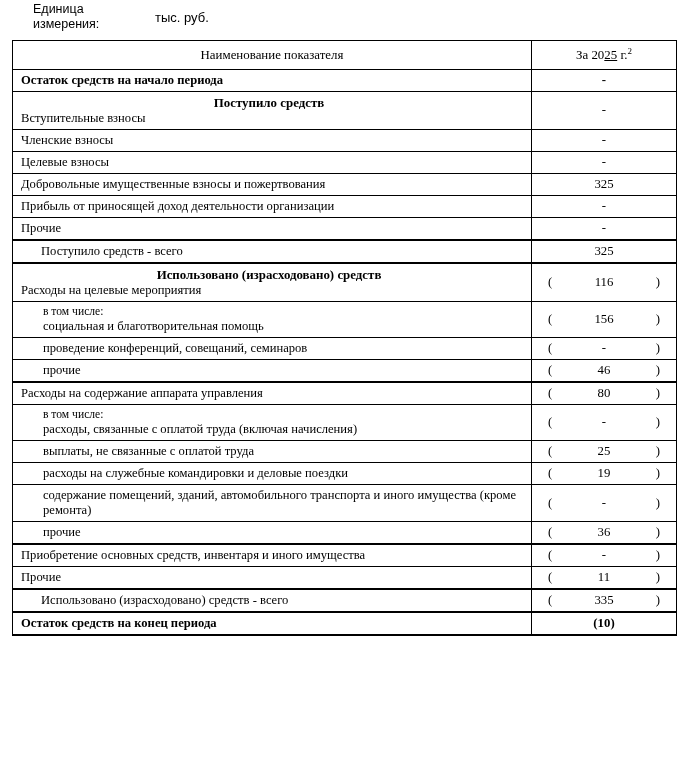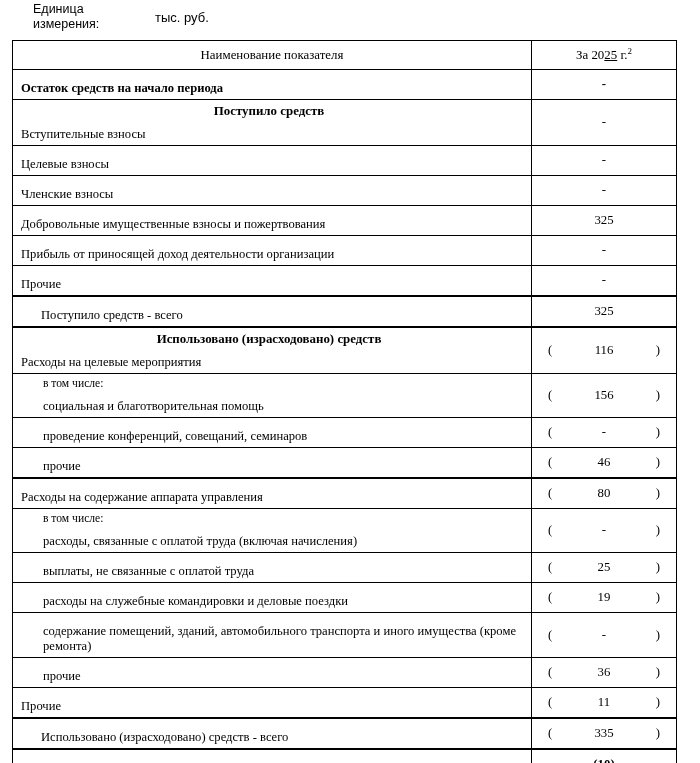--- a/index.html
+++ b/index.html
@@ -81,21 +81,21 @@
     line-height: 15px;
   }
   .sec-head {
     display: block;
     text-align: center;
     font-weight: bold;
     font-size: 12.9px;
     line-height: 16px;
     padding-right: 8px;
   }
-  .name-line { display: block; margin-top: 8px; }
+  .name-line { display: block; }
   .name-line.indent1 { padding-left: 20px; }
   .name-line.indent2 { padding-left: 22px; }
   .sub-note {
     display: block;
     padding-left: 22px;
     font-size: 11.6px;
     line-height: 14px;
   }
   .bold { font-weight: bold; }
 
@@ -191,33 +191,33 @@
             </td>
             <td>
               <div class="cell-val">
                 <div class="val-plain">-</div>
               </div>
             </td>
           </tr>
           <tr>
             <td>
               <div class="cell-name">
+                <span class="name-line">Членские взносы</span>
+              </div>
+            </td>
+            <td>
+              <div class="cell-val">
+                <div class="val-plain">-</div>
+              </div>
+            </td>
+          </tr>
+          <tr>
+            <td>
+              <div class="cell-name">
                 <span class="name-line">Целевые взносы</span>
-              </div>
-            </td>
-            <td>
-              <div class="cell-val">
-                <div class="val-plain">-</div>
-              </div>
-            </td>
-          </tr>
-          <tr>
-            <td>
-              <div class="cell-name">
-                <span class="name-line">Членские взносы</span>
               </div>
             </td>
             <td>
               <div class="cell-val">
                 <div class="val-plain">-</div>
               </div>
             </td>
           </tr>
           <tr>
             <td>
@@ -418,20 +418,36 @@
             <td>
               <div class="cell-name">
                 <span class="name-line indent2">прочие</span>
               </div>
             </td>
             <td>
               <div class="cell-val">
                 <div class="val-paren">
                   <span>(</span>
                   <span class="num">36</span>
+                  <span>)</span>
+                </div>
+              </div>
+            </td>
+          </tr>
+          <tr class="thick-top">
+            <td>
+              <div class="cell-name">
+                <span class="name-line">Приобретение основных средств, инвентаря и иного имущества</span>
+              </div>
+            </td>
+            <td>
+              <div class="cell-val">
+                <div class="val-paren">
+                  <span>(</span>
+                  <span class="num">-</span>
                   <span>)</span>
                 </div>
               </div>
             </td>
           </tr>
           <tr>
             <td>
               <div class="cell-name">
                 <span class="name-line">Прочие</span>
               </div>

